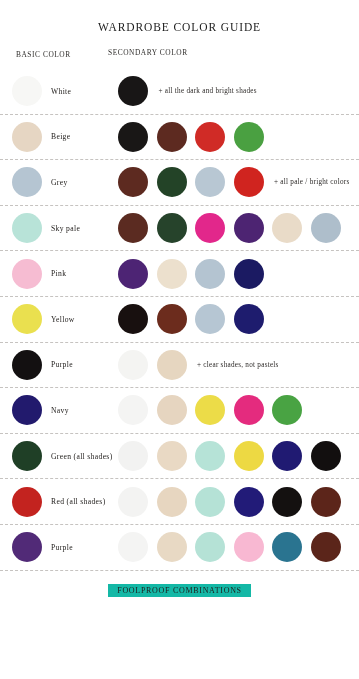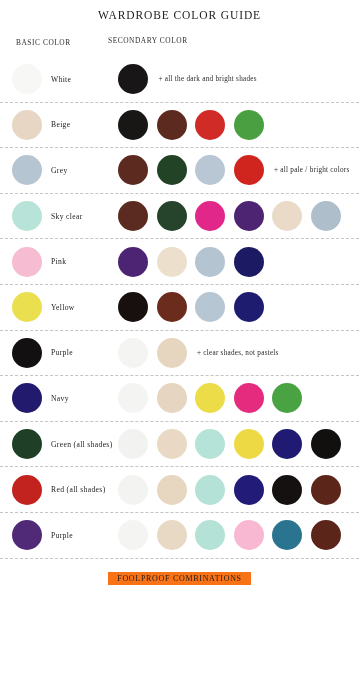--- a/index.html
+++ b/index.html
@@ -15,21 +15,21 @@
     overflow: hidden;
     position: relative;
   }
 
   
   .page-title {
     text-align: center;
     font-size: 11.5px;
     letter-spacing: 0.9px;
     font-weight: 400;
-    padding-top: 9px;
+    padding-top: 21px;
     color: #1c1c1c;
   }
 
   
   .col-headers {
     position: relative;
     height: 22px;
     margin-top: 13px;
   }
   .col-head {
@@ -106,21 +106,21 @@
   
   .footer {
     position: relative;
     margin-top: 8px;
   }
   .footer-title-wrap {
     text-align: center;
   }
   .footer-title {
     display: inline-block;
-    background: #f97316;
+    background: #14b8a6;
     font-size: 8px;
     letter-spacing: 0.7px;
     padding: 2px 9px 2px 9px;
     color: #1f1d1c;
   }
 </style>
 </head>
 <body>
 
 <div class="page-title">WARDROBE COLOR GUIDE</div>
@@ -162,21 +162,21 @@
         <div class="sec-swatch" style="background: rgb(93, 42, 32);"></div>
         <div class="sec-swatch" style="background: rgb(35, 67, 39);"></div>
         <div class="sec-swatch" style="background: rgb(184, 199, 211);"></div>
         <div class="sec-swatch" style="background: rgb(208, 36, 31);"></div>
         <div class="sec-note">+ all pale / bright colors</div>
       </div>
     </div>
     <div class="row">
       <div class="basic-cell">
         <div class="basic-swatch" style="background: rgb(184, 227, 216);"></div>
-        <div class="basic-label">Sky clear</div>
+        <div class="basic-label">Sky pale</div>
       </div>
       <div class="secondary-cell">
         <div class="sec-swatch" style="background: rgb(91, 43, 33);"></div>
         <div class="sec-swatch" style="background: rgb(38, 67, 43);"></div>
         <div class="sec-swatch" style="background: rgb(226, 39, 139);"></div>
         <div class="sec-swatch" style="background: rgb(77, 36, 114);"></div>
         <div class="sec-swatch" style="background: rgb(233, 219, 200);"></div>
         <div class="sec-swatch" style="background: rgb(174, 190, 203);"></div>
       </div>
     </div>

